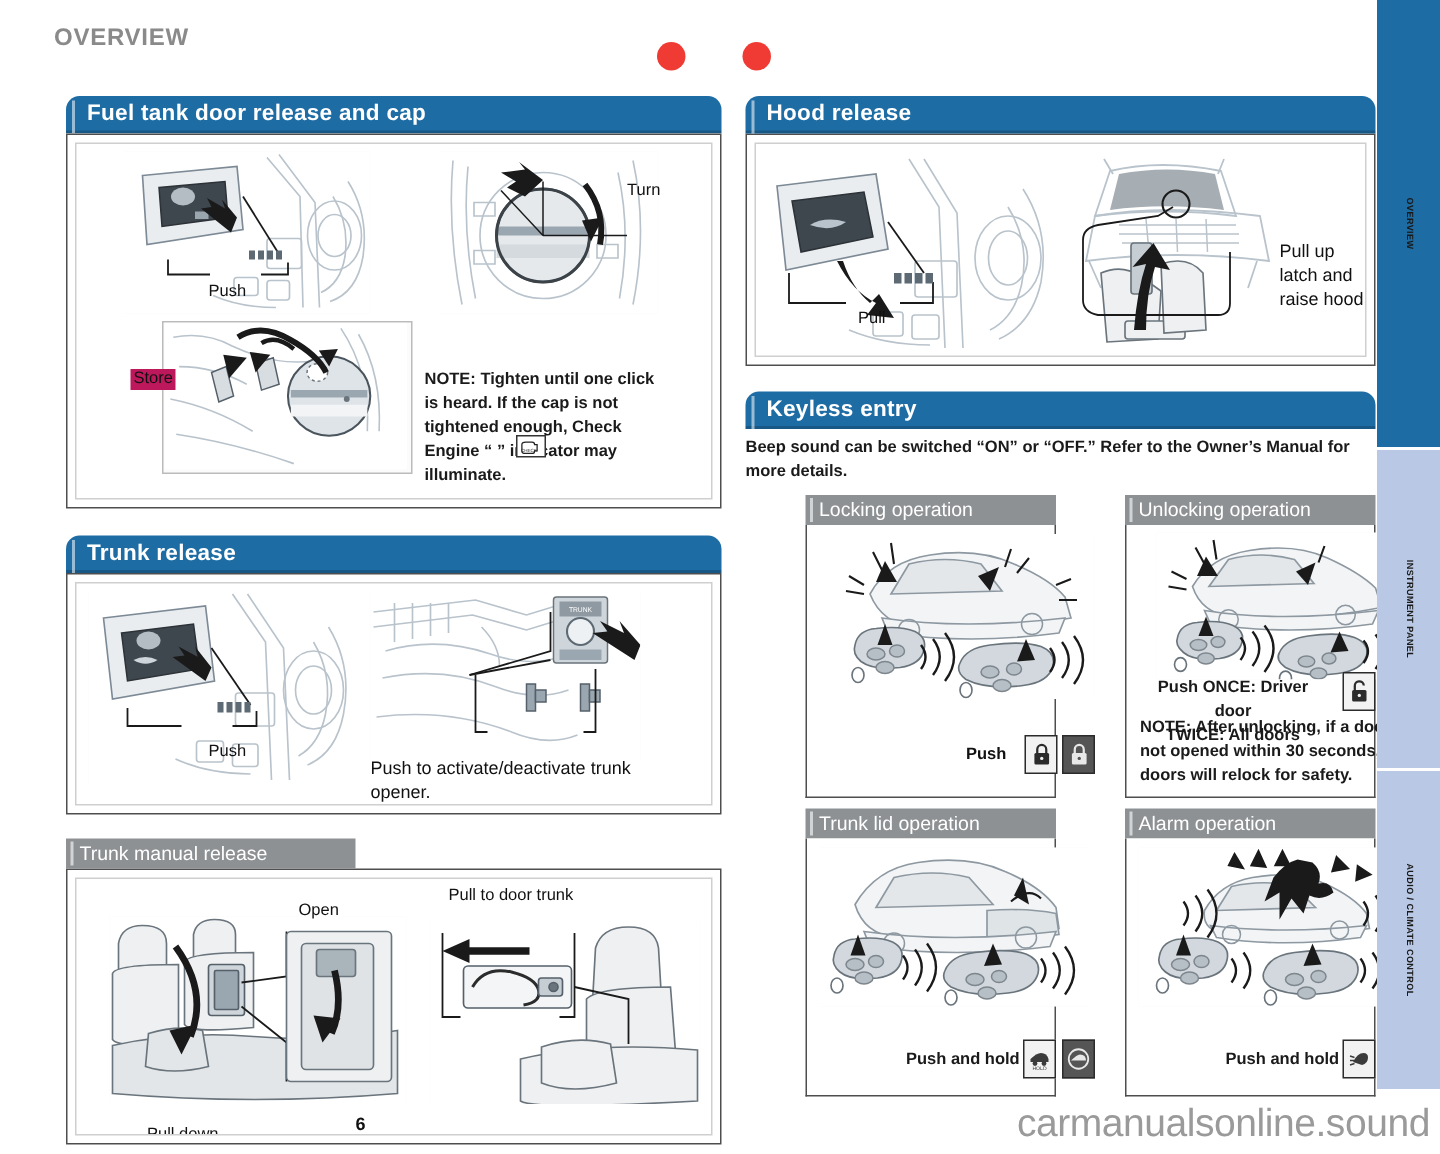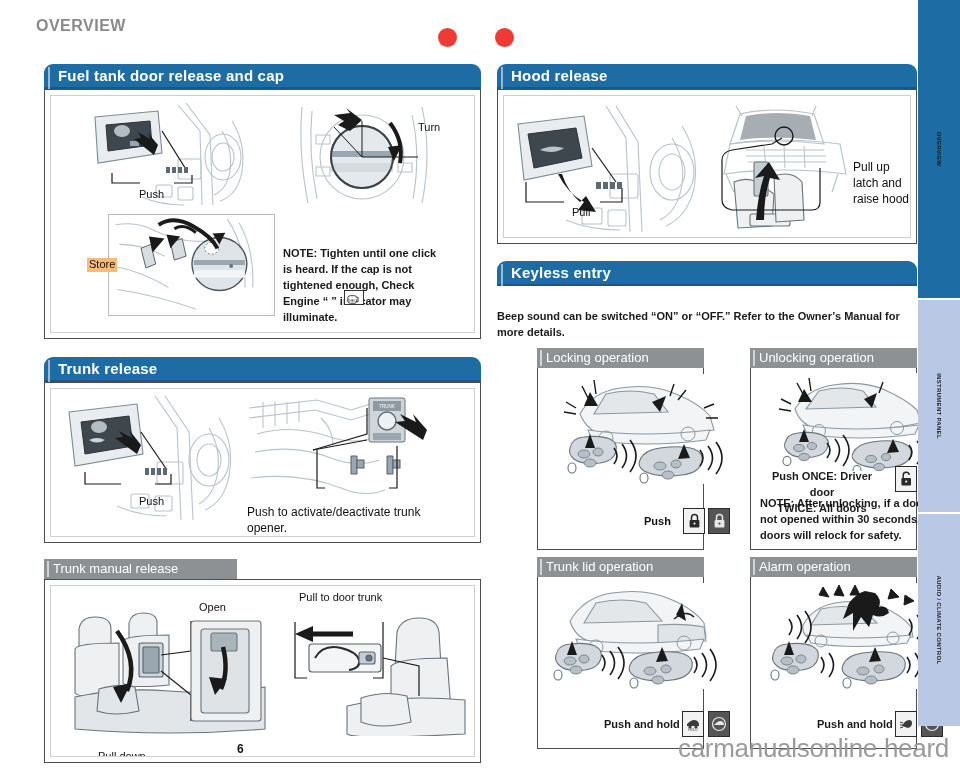--- a/index.html
+++ b/index.html
@@ -174,21 +174,21 @@
             <path d="M86 56 h52 v8 h-52 z" fill="#f2f4f5"></path>
             <ellipse cx="104" cy="34" rx="7" ry="6" fill="#fff" stroke="#6a747c" stroke-dasharray="2 2"></ellipse>
             <circle cx="124" cy="52" r="2" fill="#6a747c"></circle>
             <path d="M50 10 q16 -10 36 2 q18 10 24 22" stroke="#1a1a1a" stroke-width="4" fill="none"></path>
             <path d="M44 38 l12 -14 l-16 -2 z" fill="#1a1a1a"></path>
             <path d="M66 14 q10 -6 22 4" stroke="#1a1a1a" stroke-width="3" fill="none"></path>
             <path d="M62 34 l10 -12 l-14 -2 z" fill="#1a1a1a"></path>
             <path d="M112 30 l6 -12 l-13 1 z" fill="#1a1a1a"></path>
           </svg>
         </div>
-        <div class="caption" style="left:36px;top:162px;background:#fdba74;padding:0 2px;text-align:center;">Store</div>
+        <div class="caption" style="left:36px;top:150px;background:#be185d;padding:0 2px;text-align:center;">Store</div>
 
         <div class="notetext" style="position:absolute;left:232px;top:150px;width:160px;">
           <span>NOTE: Tighten until one click is heard. If the cap is not tightened enough, Check Engine “     ” indicator may illuminate.</span>
         </div>
         <div style="position:absolute;left:293px;top:194px;width:18px;height:13px;border:1px solid #333;background:#fff;">
           <svg viewBox="0 0 18 13" width="16" height="11">
             <path d="M3 4 q0 -2 3 -2 l5 0 q2 0 2 2 l2 0 l0 5 l-2 0 q0 2 -2 2 l-5 0 q-3 0 -3 -2 z" fill="#fff" stroke="#222" stroke-width="1"></path>
             <text x="8.5" y="9.5" font-size="3.6" text-anchor="middle" fill="#222" font-family="Liberation Sans">CHECK</text>
           </svg>
         </div>
@@ -425,21 +425,21 @@
         <div class="caption big" style="left:349px;top:64px;line-height:1.32;">
           <span>Pull up latch and raise hood</span>
         </div>
 
       </div>
     </div>
 
     <div class="blue-head" style="margin-top:17px;">
       <div class="lbl">Keyless entry</div>
     </div>
-    <div class="notetext" style="margin-top:23px;width:418px;">Beep sound can be switched “ON” or “OFF.” Refer to the Owner’s Manual for more details.</div>
+    <div class="notetext" style="margin-top:5px;width:418px;">Beep sound can be switched “ON” or “OFF.” Refer to the Owner’s Manual for more details.</div>
 
     <div class="kl-grid" style="margin-top:7px;">
 
       <div class="kl-cell">
         <div class="grey-head">
           <div class="lbl">Locking operation</div>
         </div>
         <div class="kl-body">
           <div class="art" style="left:16px;top:6px;width:175px;height:110px;">
             <svg viewBox="0 0 175 110" width="175" height="110">
@@ -726,15 +726,15 @@
     </div>
     <div class="tab t2">
       <div class="vtext">INSTRUMENT PANEL</div>
     </div>
     <div class="tab t3">
       <div class="vtext">AUDIO / CLIMATE CONTROL</div>
     </div>
   </div>
 
   <div class="pagenum">6</div>
-  <div class="watermark">carmanualsonline.heard</div>
+  <div class="watermark">carmanualsonline.sound</div>
 
 </div>
 
 </body></html>

